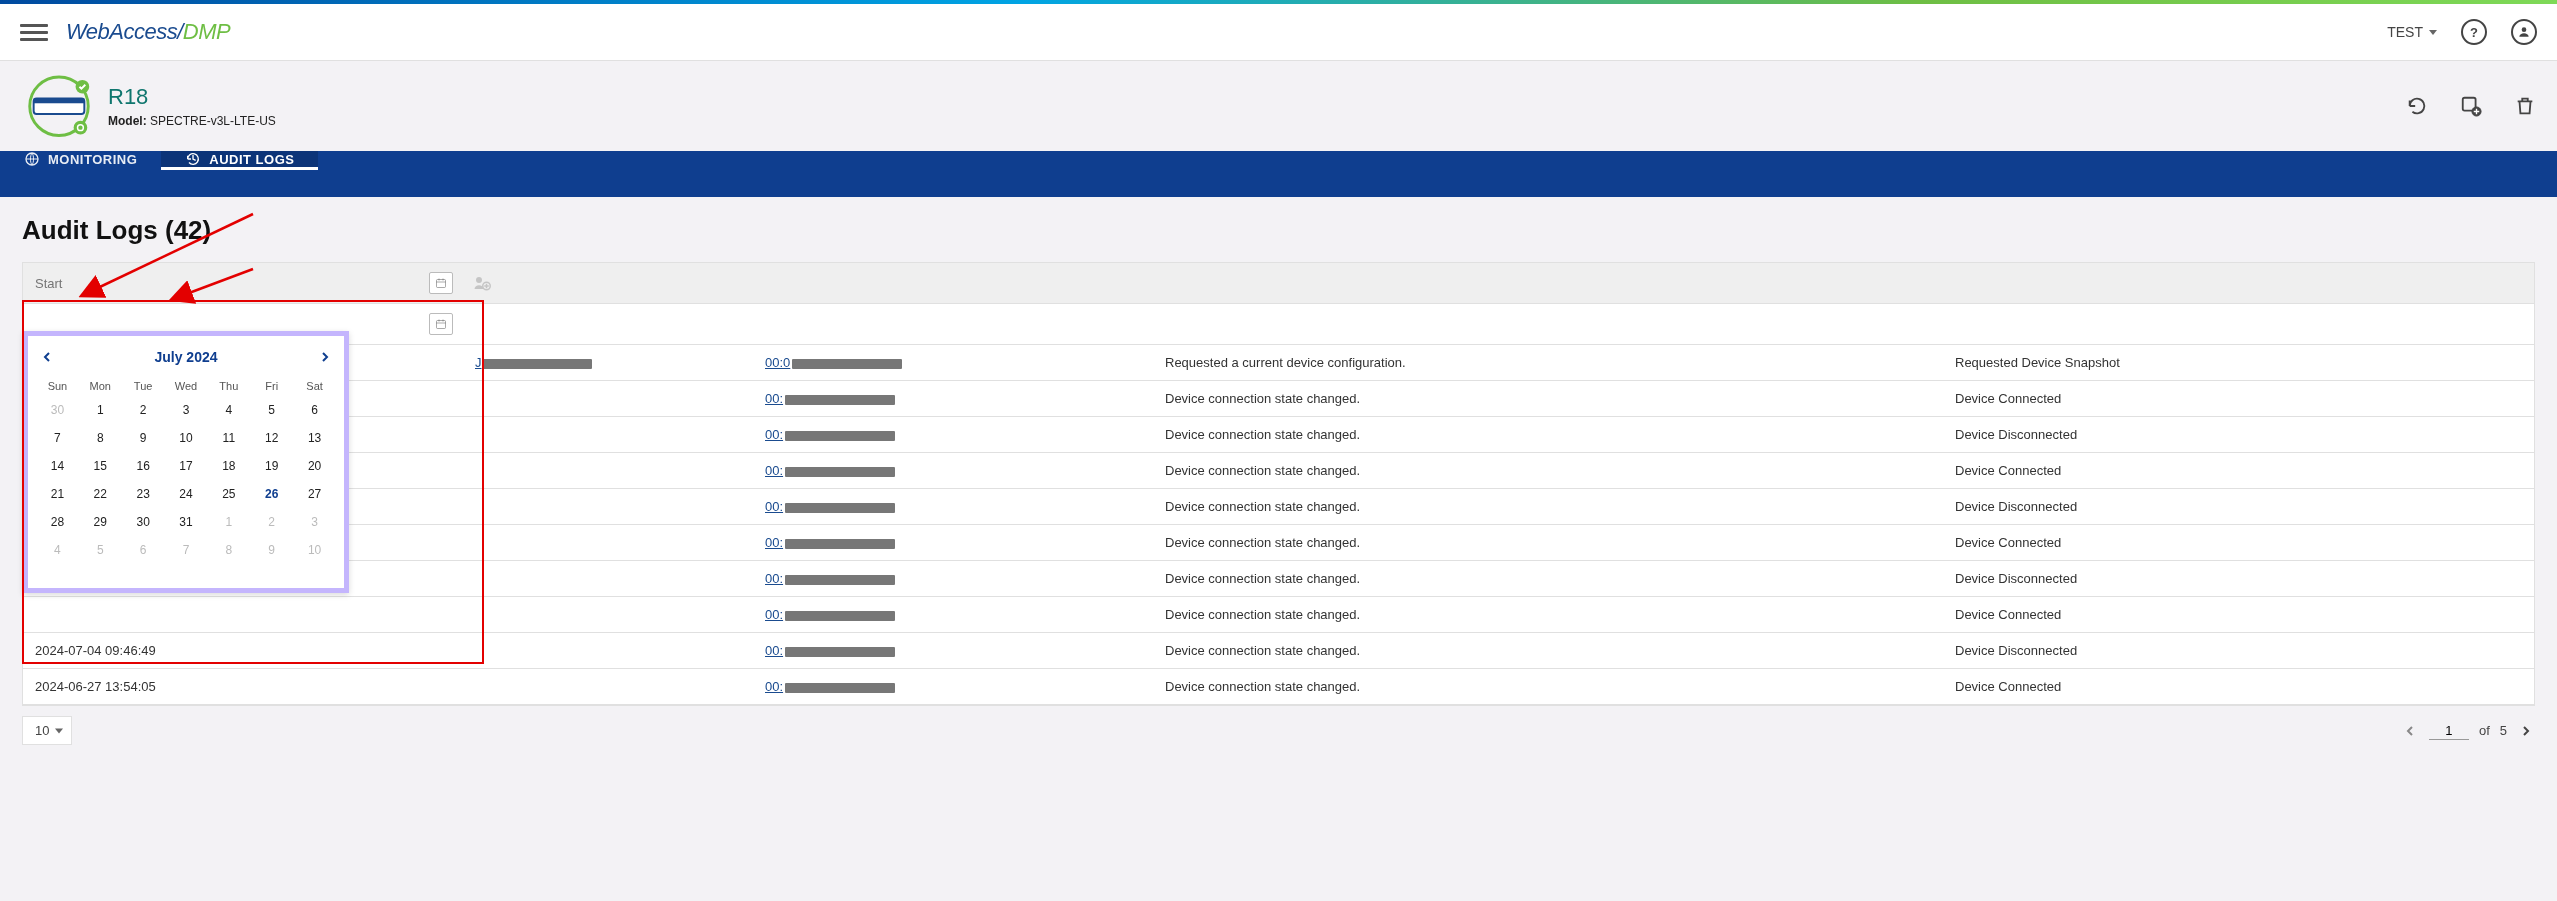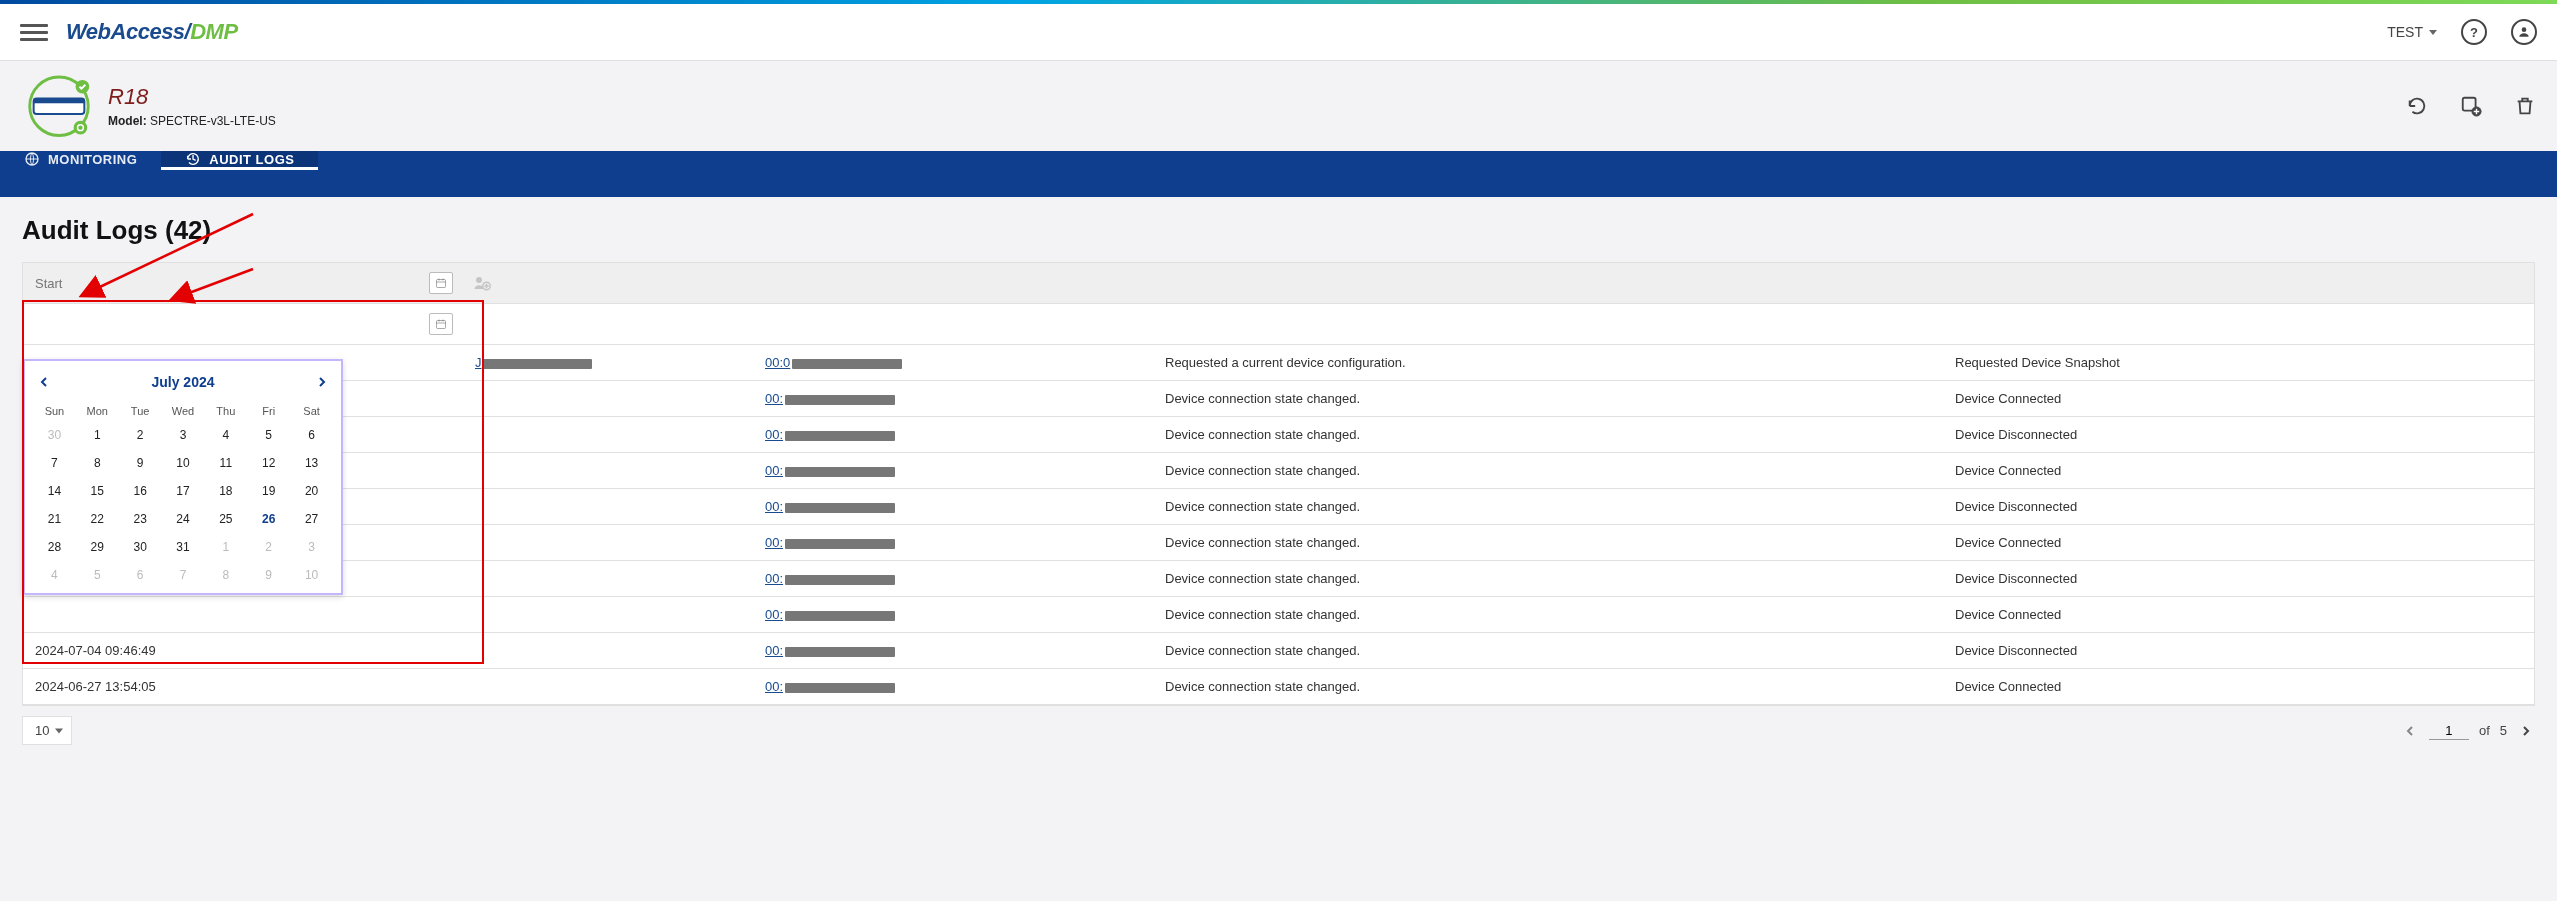--- a/index.html
+++ b/index.html
@@ -21,34 +21,34 @@
   html,body{margin:0;padding:0;background:var(--page-bg);font-family:Arial,Helvetica,sans-serif;font-size:12px;color:var(--text);}
   body{width:2557px;}
 
   
   .top-stripe{height:4px;background:linear-gradient(90deg,#004A9F 0%,#00A4E4 40%,#6EBE44 75%,#7ED957 100%);}
 
   
   .top-header{height:56px;background:var(--header-bg);border-bottom:1px solid var(--border);display:flex;align-items:center;padding:0 20px;}
   .hamburger{width:28px;height:28px;display:flex;flex-direction:column;justify-content:center;gap:4px;cursor:pointer;}
   .hamburger span{display:block;height:3px;background:#555;border-radius:1px;}
-  .brand{margin-left:18px;font-size:22px;font-weight:700;font-style:italic;letter-spacing:-0.5px;}
+  .brand{margin-left:18px;font-size:22px;font-weight:400;font-style:italic;letter-spacing:-0.5px;}
   .brand .b1{color:var(--brand-blue);} .brand .b2{color:var(--brand-green);}
   .top-header .spacer{flex:1;}
   .top-header .user-area{display:flex;align-items:center;gap:24px;color:#444;}
   .user-name{font-size:14px;display:flex;align-items:center;gap:6px;}
   .caret-down{width:0;height:0;border-left:4px solid transparent;border-right:4px solid transparent;border-top:5px solid #666;}
   .icon-circle{width:22px;height:22px;border:2px solid #444;border-radius:50%;display:flex;align-items:center;justify-content:center;font-weight:bold;font-size:13px;color:#444;}
 
   
   .device-header{display:flex;align-items:center;padding:14px 20px;}
   .device-thumb{width:78px;height:62px;position:relative;}
   .device-thumb svg{position:absolute;inset:0;}
   .device-info{margin-left:10px;}
-  .device-title{font-size:22px;font-weight:500;color:#7f1d1d;font-style:italic;}
+  .device-title{font-size:22px;font-weight:500;color:#0f766e;}
   .device-model{font-size:12px;color:#222;margin-top:4px;}
   .device-model b{font-weight:700;}
   .device-header .spacer{flex:1;}
   .device-actions{display:flex;gap:30px;align-items:center;color:#444;}
   .device-actions .act{width:24px;height:24px;display:flex;align-items:center;justify-content:center;cursor:pointer;}
   .device-actions svg{width:22px;height:22px;stroke:#444;fill:#444;}
 
   
   .tabs-bar{background:var(--tab-bar);height:46px;display:flex;align-items:flex-start;color:#fff;font-size:13px;}
   .tab{display:flex;align-items:center;gap:8px;padding:0 24px;cursor:pointer;font-weight:600;letter-spacing:0.5px;opacity:0.9;}
@@ -83,21 +83,21 @@
   tr.end-filter .filter-cell{background:#fff;}
 
   
   tbody.data tr{border-bottom:1px solid var(--border);}
   tbody.data td{padding:10px 12px;color:#333;}
   .mac-link{color:var(--link);text-decoration:underline;white-space:nowrap;}
   .mac-link .redact{display:inline-block;vertical-align:middle;width:110px;height:10px;background:#777;margin-left:2px;border-radius:1px;}
   .user-redact{display:inline-block;width:110px;height:10px;background:#777;border-radius:1px;vertical-align:middle;}
 
   
-  .datepicker{position:absolute;top:96px;left:0;width:300px;background:#fff;border:2px solid #c4b5fd;box-shadow:0 2px 6px rgba(0,0,0,0.15);z-index:50;font-size:12px;padding:10px 8px 4px;}
+  .datepicker{position:absolute;top:68px;left:0;width:300px;background:#fff;border:5px solid #c4b5fd;box-shadow:0 2px 6px rgba(0,0,0,0.15);z-index:50;font-size:12px;padding:10px 8px 24px;}
   .dp-head{display:flex;align-items:center;justify-content:space-between;color:var(--accent);font-weight:600;font-size:14px;margin-bottom:8px;}
   .dp-nav{width:22px;height:22px;display:flex;align-items:center;justify-content:center;cursor:pointer;color:var(--accent);}
   .dp-grid{display:grid;grid-template-columns:repeat(7,1fr);gap:0;text-align:center;}
   .dp-dow{font-size:11px;color:#555;padding:4px 0;}
   .dp-day{padding:7px 0;font-size:12px;color:#222;border-radius:2px;cursor:pointer;}
   .dp-day.muted{color:#bbb;}
   .dp-day.today{color:var(--accent);font-weight:700;}
 
   
   .annot{position:absolute;pointer-events:none;z-index:60;}

